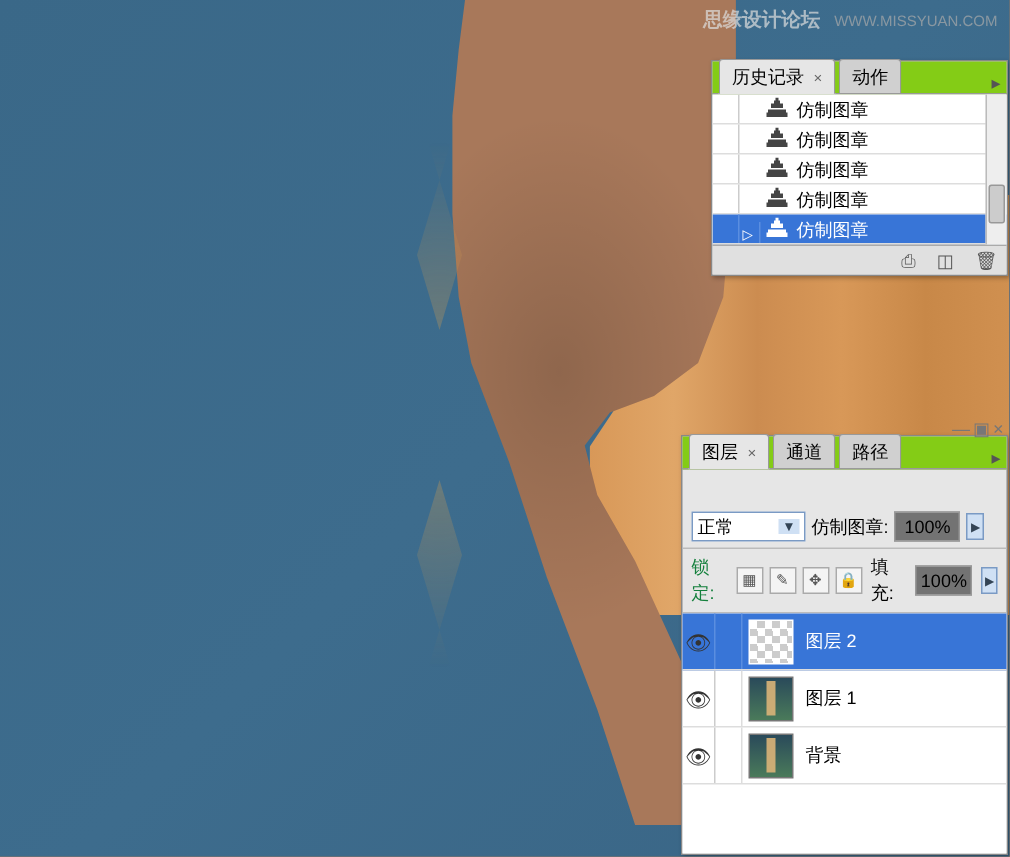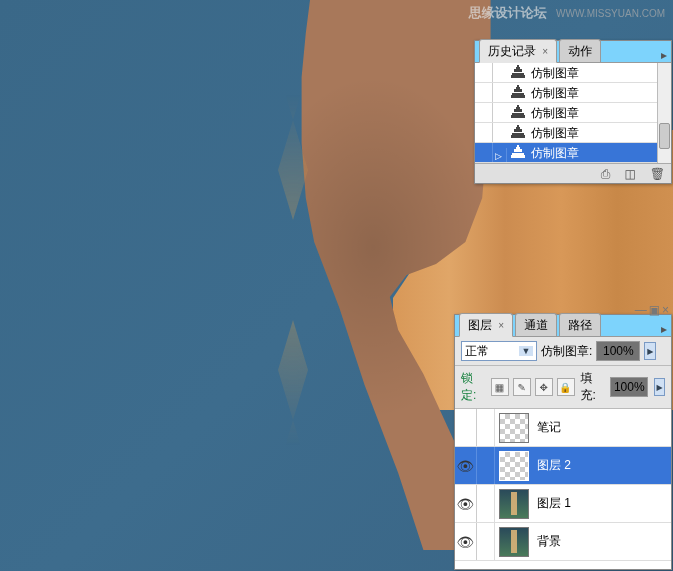--- a/index.html
+++ b/index.html
@@ -11,21 +11,21 @@
 .arm { position: absolute; top: 0; right: 90px; width: 420px; height: 550px; background: #a8785a; clip-path: polygon(35% 0, 78% 0, 78% 18%, 76% 36%, 72% 44%, 65% 48%, 58% 50%, 54% 54%, 56% 60%, 62% 68%, 68% 78%, 74% 88%, 78% 100%, 62% 100%, 56% 86%, 48% 70%, 42% 56%, 36% 44%, 34% 36%, 33% 26%, 33% 14%, 34% 6%); }
 .arm-shade { position: absolute; top: 0; right: 90px; width: 420px; height: 550px; background: radial-gradient(ellipse at 50% 45%, rgba(0,0,0,0.15) 0%, transparent 40%); clip-path: polygon(35% 0, 78% 0, 78% 18%, 76% 36%, 72% 44%, 65% 48%, 58% 50%, 54% 54%, 56% 60%, 62% 68%, 68% 78%, 74% 88%, 78% 100%, 62% 100%, 56% 86%, 48% 70%, 42% 56%, 36% 44%, 34% 36%, 33% 26%, 33% 14%, 34% 6%); }
 .fringe { position: absolute; top: 20px; right: 230px; width: 300px; height: 500px; background: radial-gradient(closest-side, rgba(218,160,80,0.6), transparent 70%); filter: blur(4px); clip-path: polygon(50% 0, 55% 10%, 50% 20%, 55% 30%, 50% 40%, 45% 50%, 50% 60%, 55% 70%, 50% 80%, 55% 90%, 50% 100%, 45% 90%, 50% 80%, 45% 70%, 50% 60%, 45% 50%, 50% 40%, 45% 30%, 50% 20%, 45% 10%); opacity: 0.7; }
 
 .watermark { position: absolute; top: 4px; right: 8px; color: #ddd; opacity: 0.7; }
 .wm1 { font-size: 13px; font-weight: bold; margin-right: 6px; }
 .wm2 { font-size: 10px; color: #aaa; }
 
 
 .panel { position: absolute; background: #e6e6e6; border: 1px solid #888; box-shadow: 1px 1px 3px rgba(0,0,0,0.3); }
-.panel-tabs { display: flex; background: #7dd3fc; border-bottom: 1px solid #999; height: 22px; align-items: flex-end; padding-left: 4px; }
+.panel-tabs { display: flex; background: #84cc16; border-bottom: 1px solid #999; height: 22px; align-items: flex-end; padding-left: 4px; }
 .tab { padding: 3px 8px 2px; background: #d0d0d0; border: 1px solid #999; border-bottom: none; margin-right: 2px; cursor: pointer; border-radius: 3px 3px 0 0; position: relative; }
 .tab.active { background: #e6e6e6; border-bottom: 1px solid #e6e6e6; margin-bottom: -1px; }
 .tab-close { margin-left: 3px; color: #666; font-size: 10px; }
 .panel-menu { margin-left: auto; margin-right: 4px; color: #555; cursor: pointer; }
 
 
 .history-panel { top: 40px; right: 1px; width: 198px; }
 .history-list { background: #fff; max-height: 122px; overflow: hidden; }
 .history-row { display: flex; align-items: flex-end; height: 20px; border-bottom: 1px solid #ddd; }
 .history-row.selected { background: #3875d7; color: #fff; }
@@ -36,21 +36,21 @@
 .history-label { flex: 1; padding-left: 2px; }
 .history-row.selected .history-vis, .history-row.selected .history-brush { border-color: #5a8ee0; }
 .history-pointer { font-size: 9px; margin-left: -2px; }
 .history-scrollbar { position: absolute; right: 0; top: 22px; bottom: 20px; width: 14px; background: #eee; border-left: 1px solid #bbb; }
 .history-thumb { position: absolute; bottom: 14px; left: 1px; right: 1px; height: 26px; background: #ccc; border: 1px solid #999; border-radius: 2px; }
 .history-footer { height: 20px; background: #e0e0e0; border-top: 1px solid #aaa; display: flex; justify-content: flex-end; align-items: center; padding-right: 6px; gap: 14px; color: #555; }
 .history-footer span { cursor: pointer; }
 
 
 .layers-panel { bottom: 1px; right: 1px; width: 218px; }
-.layers-controls { padding: 4px 6px; display: flex; align-items: center; gap: 4px; border-bottom: 1px solid #bbb; }
+.layers-controls { padding: 4px 6px; display: flex; align-items: center; gap: 4px; border-bottom: 1px solid #bbb; margin-top: 24px; }
 .layers-controls2 { padding: 4px 6px; display: flex; align-items: center; gap: 6px; border-bottom: 1px solid #bbb; }
 .select-blend { width: 76px; height: 20px; border: 1px solid #7a9ac4; background: #fff; padding: 1px 3px; display: flex; justify-content: space-between; align-items: center; cursor: pointer; }
 .select-arrow { background: #cfe0f4; width: 14px; text-align: center; color: #345; font-size: 9px; }
 .opacity-input { width: 44px; height: 20px; border: 1px solid #999; background: #737373; text-align: right; display: inline-flex; align-items: center; justify-content: center; }
 .opacity-arrow { width: 12px; height: 18px; background: #cfe0f4; border: 1px solid #7a9ac4; display: flex; align-items: center; justify-content: center; font-size: 8px; color: #345; cursor: pointer; }
 .lock-label { color: #15803d; }
 .lock-icons { display: flex; gap: 4px; }
 .lock-btn { width: 18px; height: 18px; border: 1px solid #aaa; background: #f4f4f4; display: flex; align-items: center; justify-content: center; cursor: pointer; font-size: 10px; color: #555; }
 
 .layer-list { background: #fff; min-height: 160px; }
@@ -187,26 +187,20 @@
       <div class="lock-btn">✎</div>
       <div class="lock-btn">✥</div>
       <div class="lock-btn">🔒</div>
     </div>
     <span style="margin-left:auto">填充:</span>
     <span class="opacity-input">100%</span>
     <span class="opacity-arrow">▶</span>
   </div>
 
   <div class="layer-list">
-    <div class="layer-row">
-      <div class="layer-vis"></div>
-      <div class="layer-link"></div>
-      <div class="layer-thumb thumb-checker"></div>
-      <div class="layer-name">笔记</div>
-    </div>
     <div class="layer-row selected">
       <div class="layer-vis">👁</div>
       <div class="layer-link"></div>
       <div class="layer-thumb thumb-checker"></div>
       <div class="layer-name">图层 2</div>
     </div>
     <div class="layer-row">
       <div class="layer-vis">👁</div>
       <div class="layer-link"></div>
       <div class="layer-thumb thumb-body"></div>

